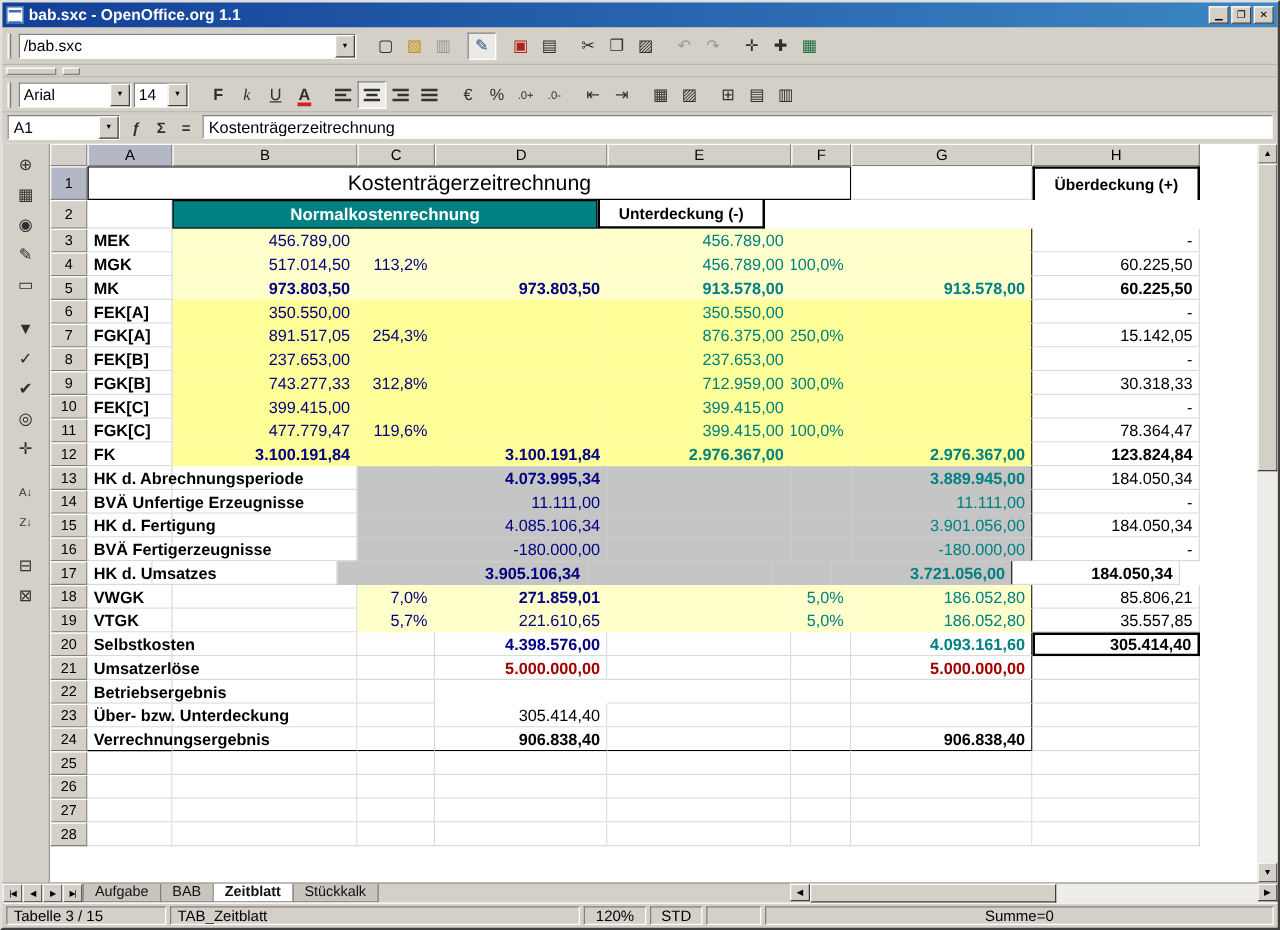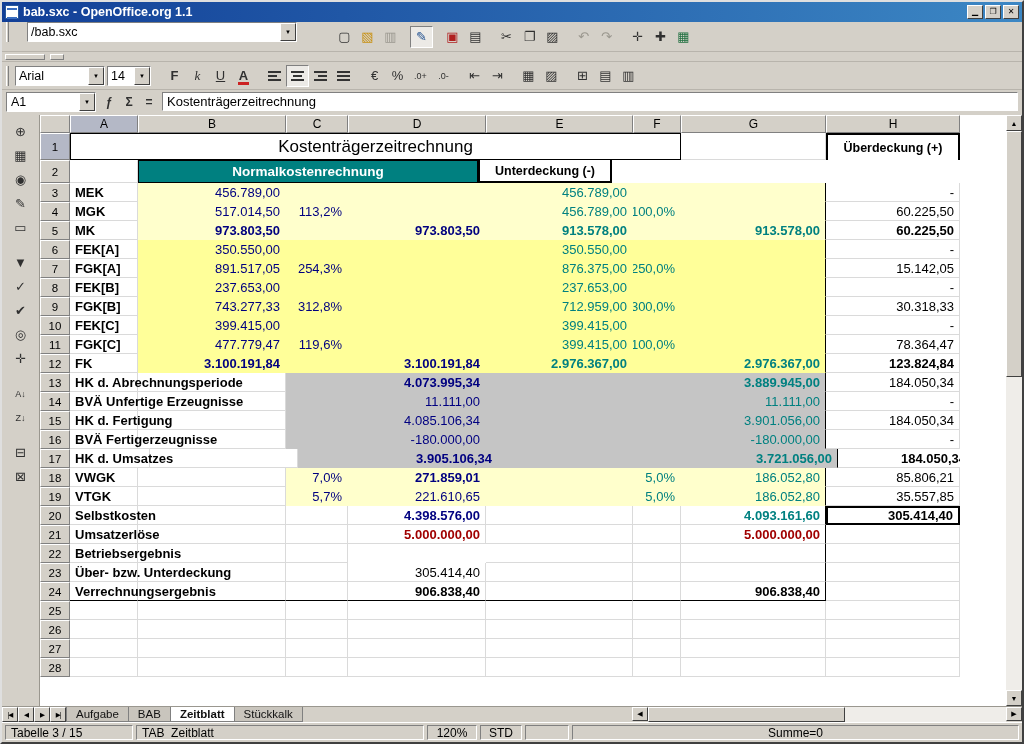--- a/index.html
+++ b/index.html
@@ -18,21 +18,21 @@
   .titletext { color:#fff; font-weight:bold; font-size:12.5px; flex:1; white-space:nowrap; overflow:hidden; }
   .winbtns { display:flex; gap:2px; }
   .winbtn { width:16px; height:14px; background:#d4d0c8; border:1px solid; border-color:#fff #404040 #404040 #fff;
             font-size:8px; line-height:1; display:flex; align-items:center; justify-content:center; color:#000; }
 
   
   .menubar { height:20px; flex:none; background:#d4d0c8; display:flex; align-items:center; padding-left:2px; }
   .menuitem { padding:0 8px; height:20px; line-height:20px; font-size:12.5px; color:#000; }
 
   
-  .funcbar { height:30px; flex:none; background:#d4d0c8; display:flex; gap:14px;
+  .funcbar { height:30px; flex:none; background:#d4d0c8; display:flex; align-items:center; gap:2px;
              padding:0 4px; border-bottom:1px solid #b8b4ac; }
   .thinbar { height:10px; flex:none; background:#d4d0c8; display:flex; align-items:center; gap:5px;
              padding-left:3px; border-bottom:1px solid #b8b4ac; }
   .handle { height:6px; background:#d4d0c8; border:1px solid; border-color:#fff #808080 #808080 #fff; }
   .objbar { height:28px; flex:none; background:#d4d0c8; display:flex; align-items:center; gap:2px;
             padding:0 4px; border-bottom:1px solid #b8b4ac; }
   .grip { width:3px; height:20px; border-left:1px solid #fff; border-right:1px solid #808080; margin-right:4px; flex:none; }
 
   .combo { display:flex; align-items:center; background:#fff; height:20px;
            border:1px solid; border-color:#808080 #fff #fff #808080; flex:none; }
@@ -458,21 +458,21 @@
             <div class="cell" style="width: 148px;"></div>
             <div class="cell" style="width: 62px; background: rgb(197, 197, 197); border-right-color: rgb(197, 197, 197); border-bottom-color: rgb(197, 197, 197);"></div>
             <div class="cell ist" style="width: 138px; background: rgb(197, 197, 197); border-right-color: rgb(197, 197, 197); border-bottom-color: rgb(197, 197, 197);">-180.000,00</div>
             <div class="cell" style="width: 147px; background: rgb(197, 197, 197); border-right-color: rgb(197, 197, 197); border-bottom-color: rgb(197, 197, 197);"></div>
             <div class="cell" style="width: 48px; background: rgb(197, 197, 197); border-right-color: rgb(197, 197, 197); border-bottom-color: rgb(197, 197, 197);"></div>
             <div class="cell norm" style="width: 145px; background: rgb(197, 197, 197); border-right-color: rgb(0, 0, 0); border-bottom-color: rgb(197, 197, 197);">-180.000,00</div>
             <div class="cell blk" style="width: 134px;">-</div>
           </div>
           <div class="grow">
             <div class="rowhdr">17</div>
-            <div class="cell label" style="width: 80px;">HK d. Umsatzes</div>
+            <div class="cell label" style="width: 52px;">HK d. Umsatzes</div>
             <div class="cell" style="width: 148px;"></div>
             <div class="cell" style="width: 62px; background: rgb(197, 197, 197); border-right-color: rgb(197, 197, 197); border-bottom-color: rgb(197, 197, 197);"></div>
             <div class="cell istb" style="width: 138px; background: rgb(197, 197, 197); border-right-color: rgb(197, 197, 197); border-bottom-color: rgb(197, 197, 197);">3.905.106,34</div>
             <div class="cell" style="width: 147px; background: rgb(197, 197, 197); border-right-color: rgb(197, 197, 197); border-bottom-color: rgb(197, 197, 197);"></div>
             <div class="cell" style="width: 48px; background: rgb(197, 197, 197); border-right-color: rgb(197, 197, 197); border-bottom-color: rgb(197, 197, 197);"></div>
             <div class="cell normb" style="width: 145px; background: rgb(197, 197, 197); border-right-color: rgb(0, 0, 0); border-bottom-color: rgb(197, 197, 197);">3.721.056,00</div>
             <div class="cell blkb" style="width: 134px;">184.050,34</div>
           </div>
           <div class="grow">
             <div class="rowhdr">18</div>
@@ -627,20 +627,20 @@
       <span class="sbtn" style="height:14px">◀</span>
       <span class="htrack">
         <span class="hthumb"></span>
       </span>
       <span class="sbtn" style="height:14px">▶</span>
     </span>
   </div>
 
   <div class="statusbar">
     <span class="spanel" style="width:128px">Tabelle 3 / 15</span>
-    <span class="spanel" style="width:288px">TAB_Zeitblatt</span>
+    <span class="spanel" style="width:328px">TAB_Zeitblatt</span>
     <span class="spanel center" style="width:50px">120%</span>
     <span class="spanel center" style="width:42px">STD</span>
     <span class="spanel" style="width:44px"></span>
     <span class="spanel center" style="flex:1">Summe=0</span>
   </div>
 
 </div>
 
 </body></html>

